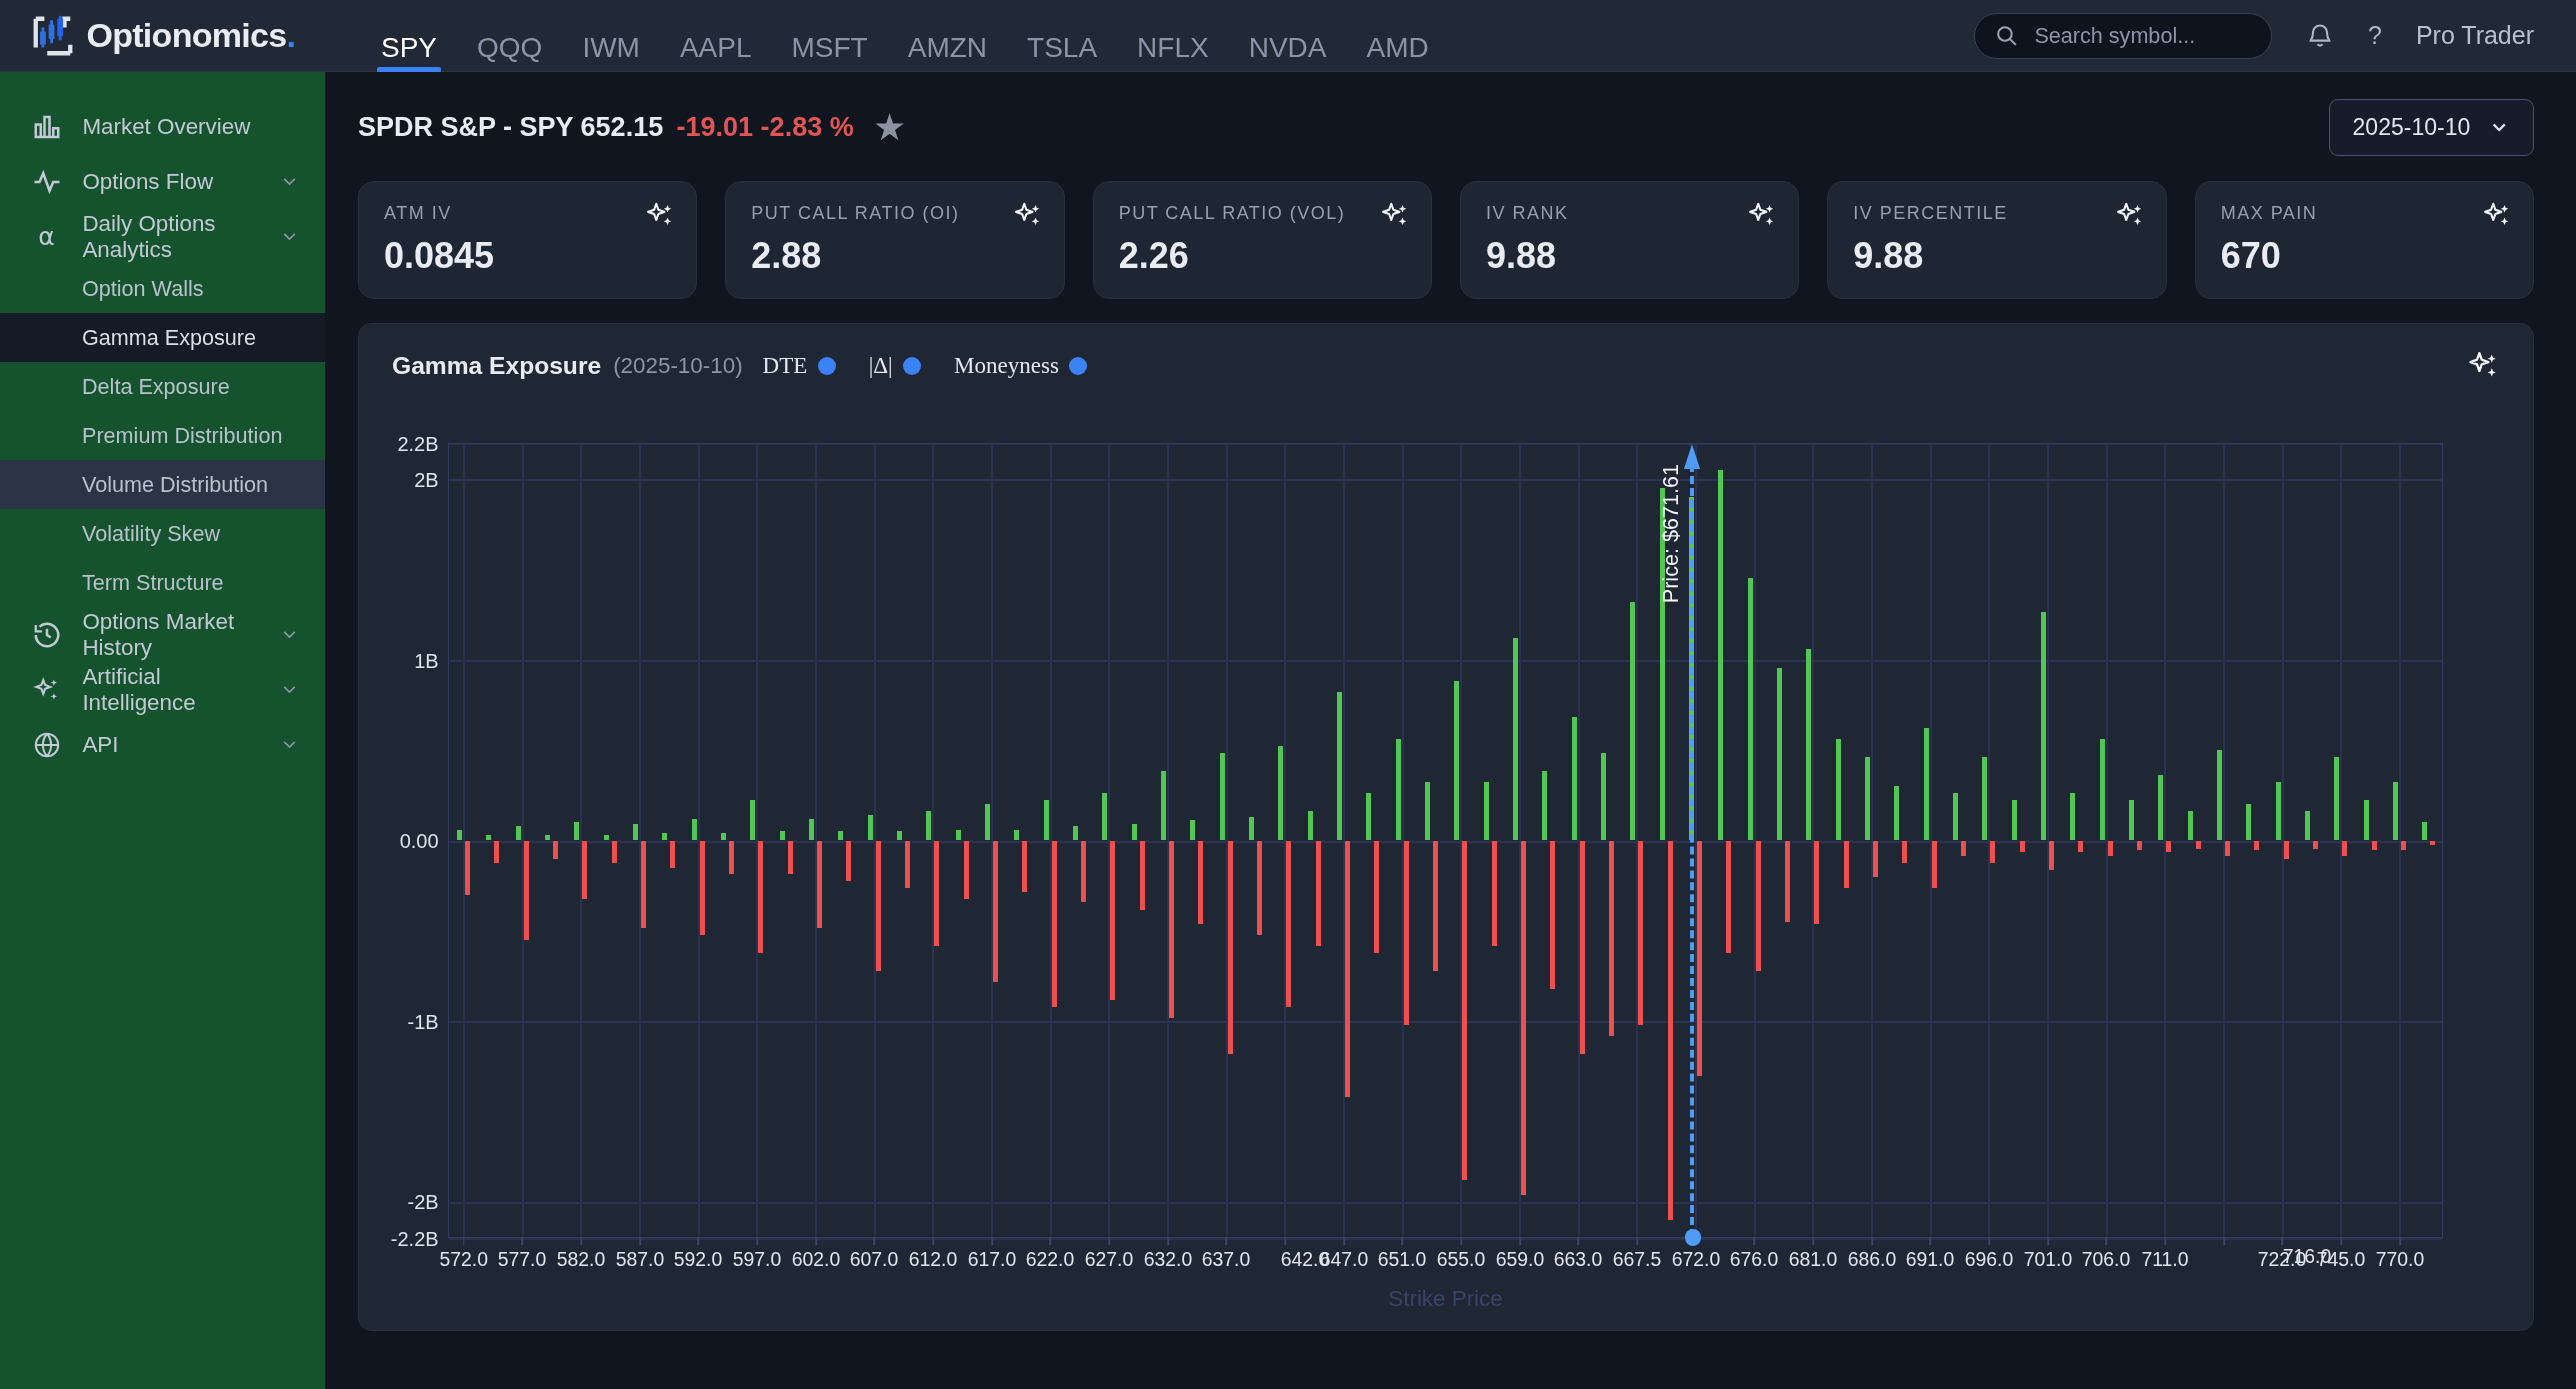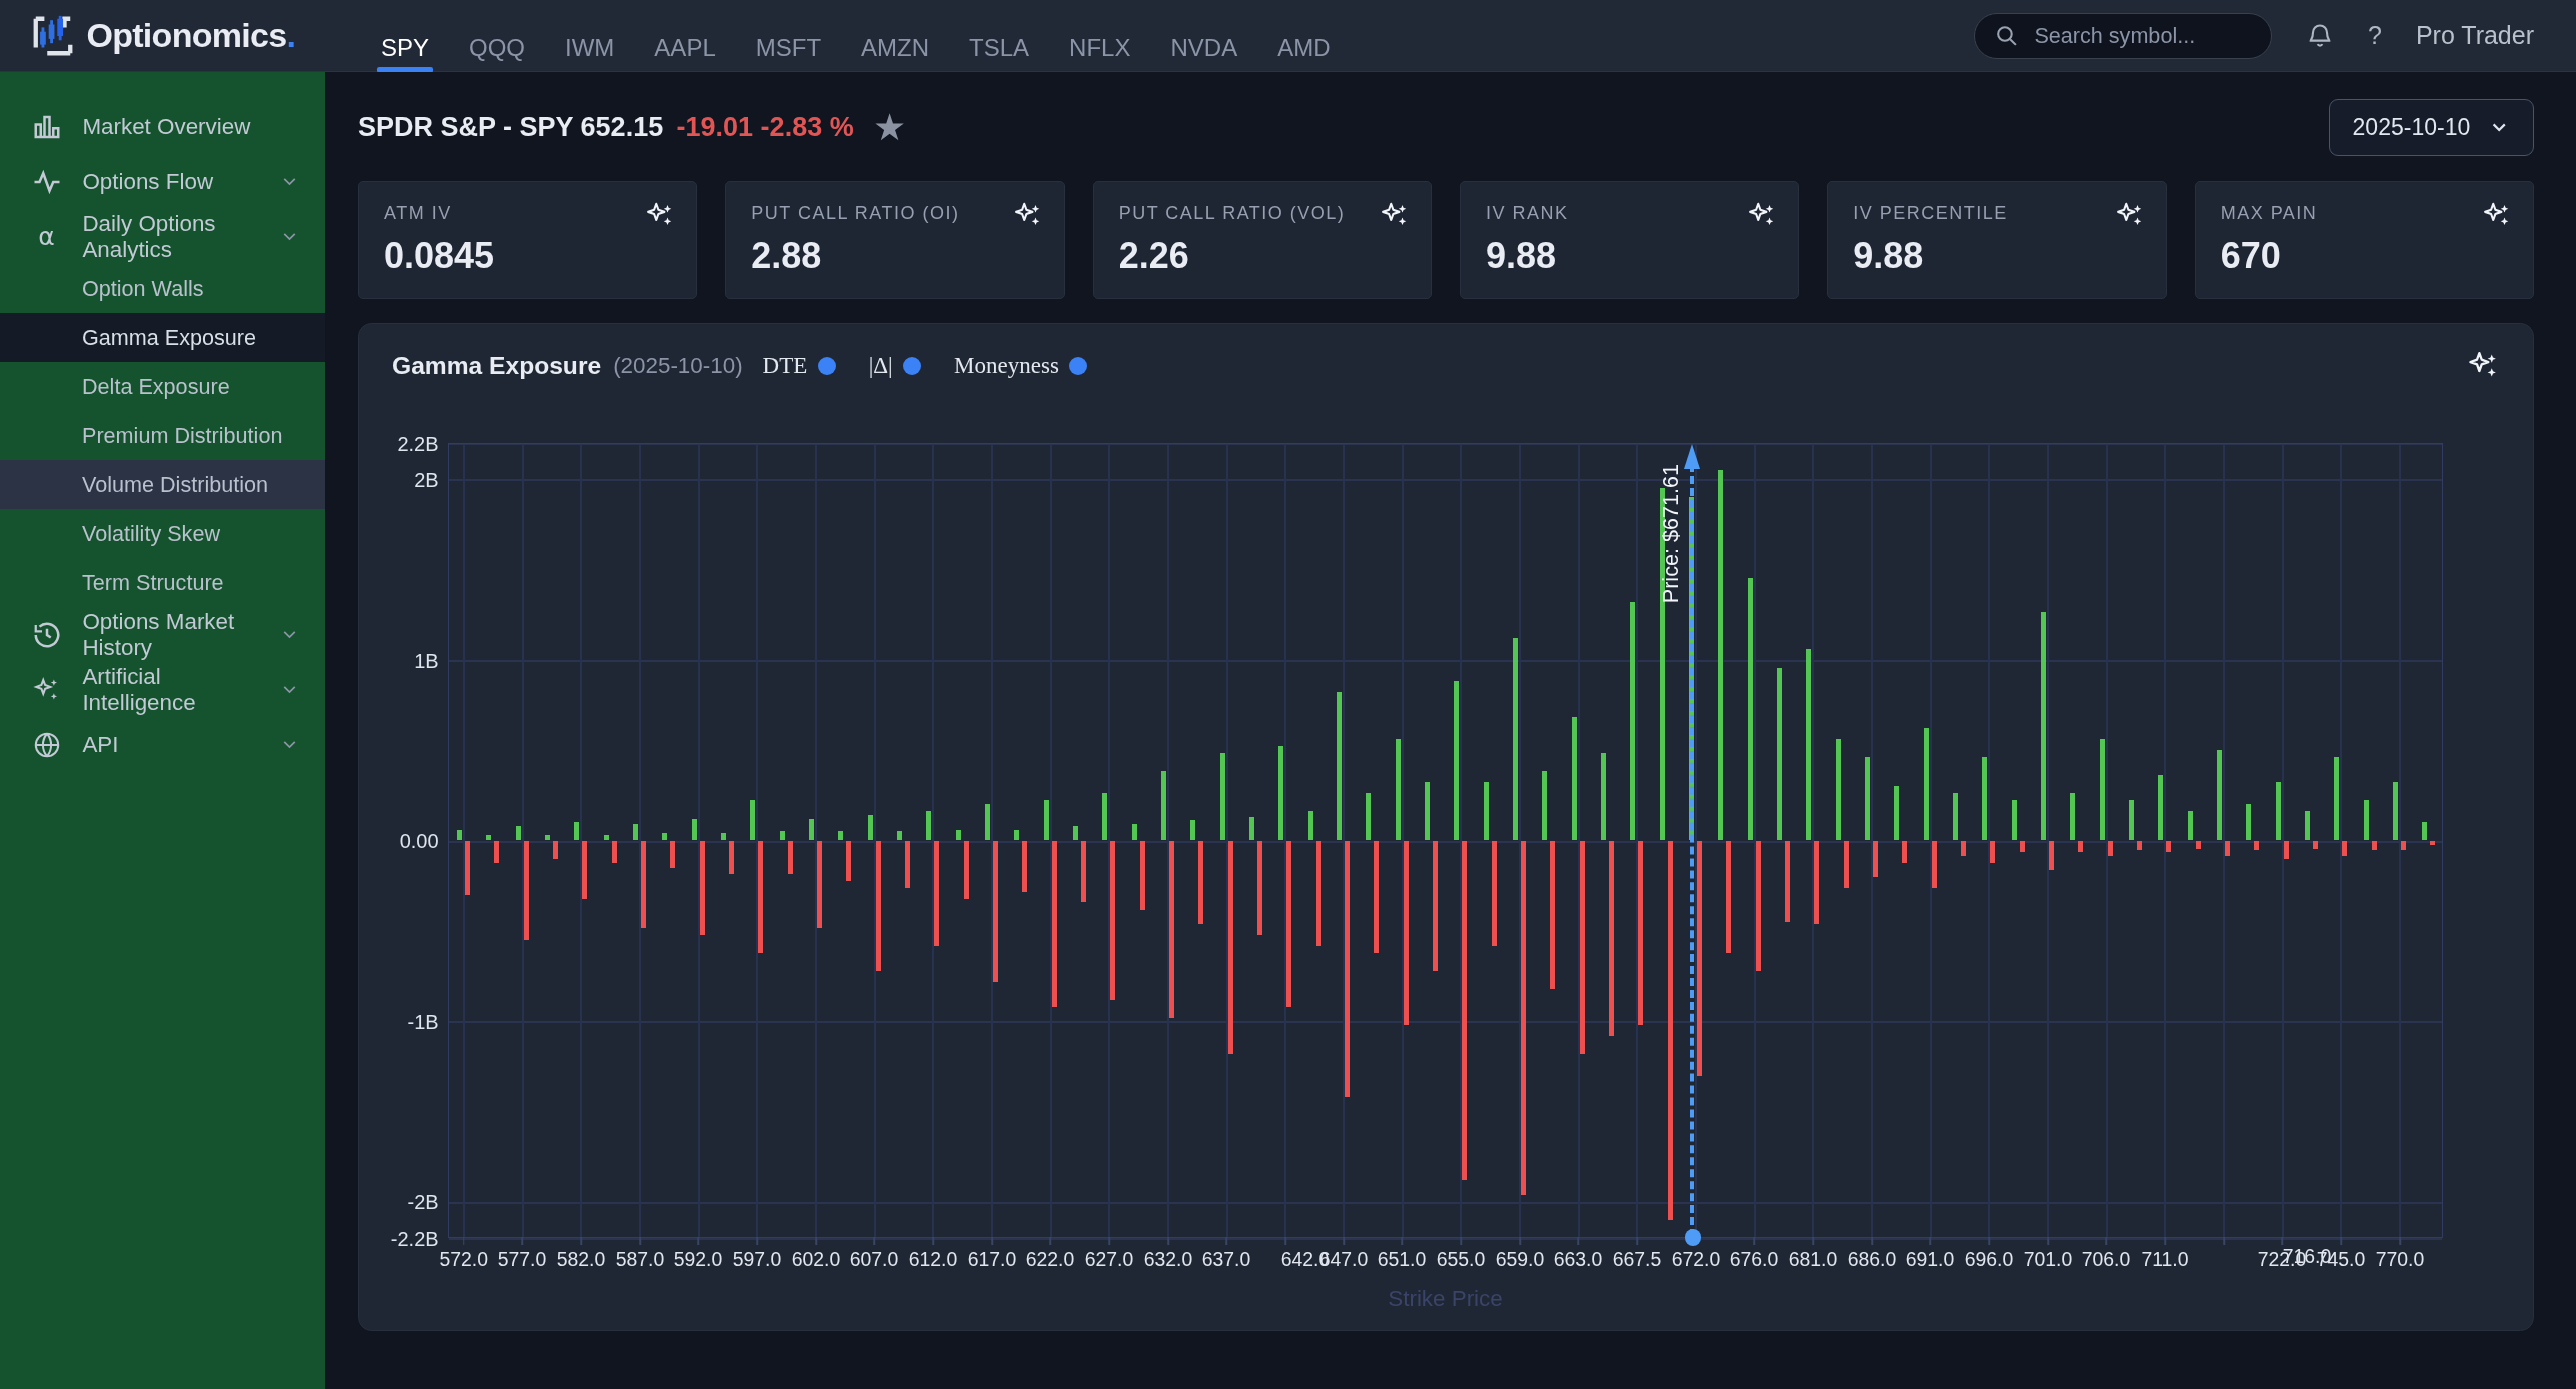--- a/index.html
+++ b/index.html
@@ -8,21 +8,21 @@
     font-family:"Liberation Sans","DejaVu Sans",sans-serif;
     background:#10151f; color:#e8ecf2;
     display:flex; flex-direction:column;
   }
   
   .topbar { height:72px; background:#212936; border-bottom:1.5px solid #2b3344; display:flex; align-items:stretch; flex:0 0 auto; }
   .brand { width:325px; display:flex; align-items:center; gap:10.4px; padding-left:30px; flex:0 0 auto; }
   .brand-name { font-size:34px; font-weight:800; letter-spacing:-0.7px; color:#e9edf3; }
   .brand-dot { color:#3b82f6; }
   .tabs { display:flex; align-items:stretch; gap:0; padding-left:36px; }
-  .tab { position:relative; display:flex; align-items:center; padding:0 20px; font-size:24px; color:#8b95a7; cursor:pointer;margin-top:24px; }
+  .tab { position:relative; display:flex; align-items:center; padding:0 20px; font-size:28px; color:#8b95a7; cursor:pointer;margin-top:24px; }
   .tab.active { color:#ffffff; }
   .tab.active::after { content:""; position:absolute; left:16.4px; right:16.4px; bottom:-1.5px; height:5.2px; background:#3b82f6; border-radius:2.2px; }
   .topbar-right { margin-left:auto; display:flex; align-items:center; gap:34px; padding-right:42px; }
   .search-pill { display:flex; align-items:center; gap:15px; width:298px; height:46px; background:#0e131d; border:1.5px solid #39414f; border-radius:24px; padding:0 19.4px; color:#8b95a7; }
   .search-pill input { background:transparent; border:none; outline:none; color:#c7cfdb; font-size:21.6px; width:100%; font-family:inherit; }
   .search-pill input::placeholder { color:#8b95a7; }
   .icon-btn { color:#aeb6c2; display:flex; align-items:center; justify-content:center; }
   .help-glyph { font-size:25px; color:#aeb6c2; }
   .user-label { font-size:25px; color:#b9c1cc; }
   
@@ -37,21 +37,21 @@
   .side-sub.hover { background:#2b3344; }
   
   .main { flex:1 1 auto; position:relative; background:#10151f; padding:21px 42px 0 33px; }
   .ticker-row { display:flex; align-items:center; height:69px; }
   .ticker-title { font-size:27px; font-weight:700; color:#e9edf3; }
   .ticker-change { font-size:27px; font-weight:700; color:#e25555; margin-left:13.4px; }
   .fav-star { color:#8b93a3; font-size:37px; margin-left:19.4px; line-height:1; }
   .date-select { margin-left:auto; display:flex; align-items:center; gap:18px; border:1.5px solid #49536b; border-radius:9px; height:57px; padding:0 22.4px; font-size:23px; color:#e2e8f0; cursor:pointer; background:#161c29; }
   
   .stats { display:grid; grid-template-columns:repeat(6,1fr); gap:28px; margin-top:19.4px; }
-  .stat-card { background:#1e2533; border:0.7px solid #28303f; border-radius:5px; height:118px; padding:21px 25px; position:relative; }
+  .stat-card { background:#1e2533; border:0.7px solid #28303f; border-radius:16px; height:118px; padding:21px 25px; position:relative; }
   .stat-label { font-size:18px; letter-spacing:1.5px; color:#97a0b0; text-transform:uppercase; }
   .stat-value { font-size:36px; font-weight:700; color:#e9edf3; margin-top:10.4px; }
   .stat-card .sparkle { position:absolute; top:18px; right:21px; }
   
   .chart-card { background:#1f2734; border:0.7px solid #28303f; border-radius:13.4px; margin-top:24px; height:1008px; position:relative; }
   .chart-head { display:flex; align-items:center; padding:25px 33px 0 33px; }
   .chart-title { font-size:24.6px; font-weight:700; color:#e9edf3; }
   .chart-subtitle { font-size:22.4px; color:#8b95a7; margin-left:12px; }
   .legend { display:flex; align-items:center; gap:33px; margin-left:20px; }
   .legend-item { display:flex; align-items:center; gap:10.4px; font-family:"Liberation Serif","DejaVu Serif",serif; font-size:23px; color:#e4e8ef; cursor:pointer; }

